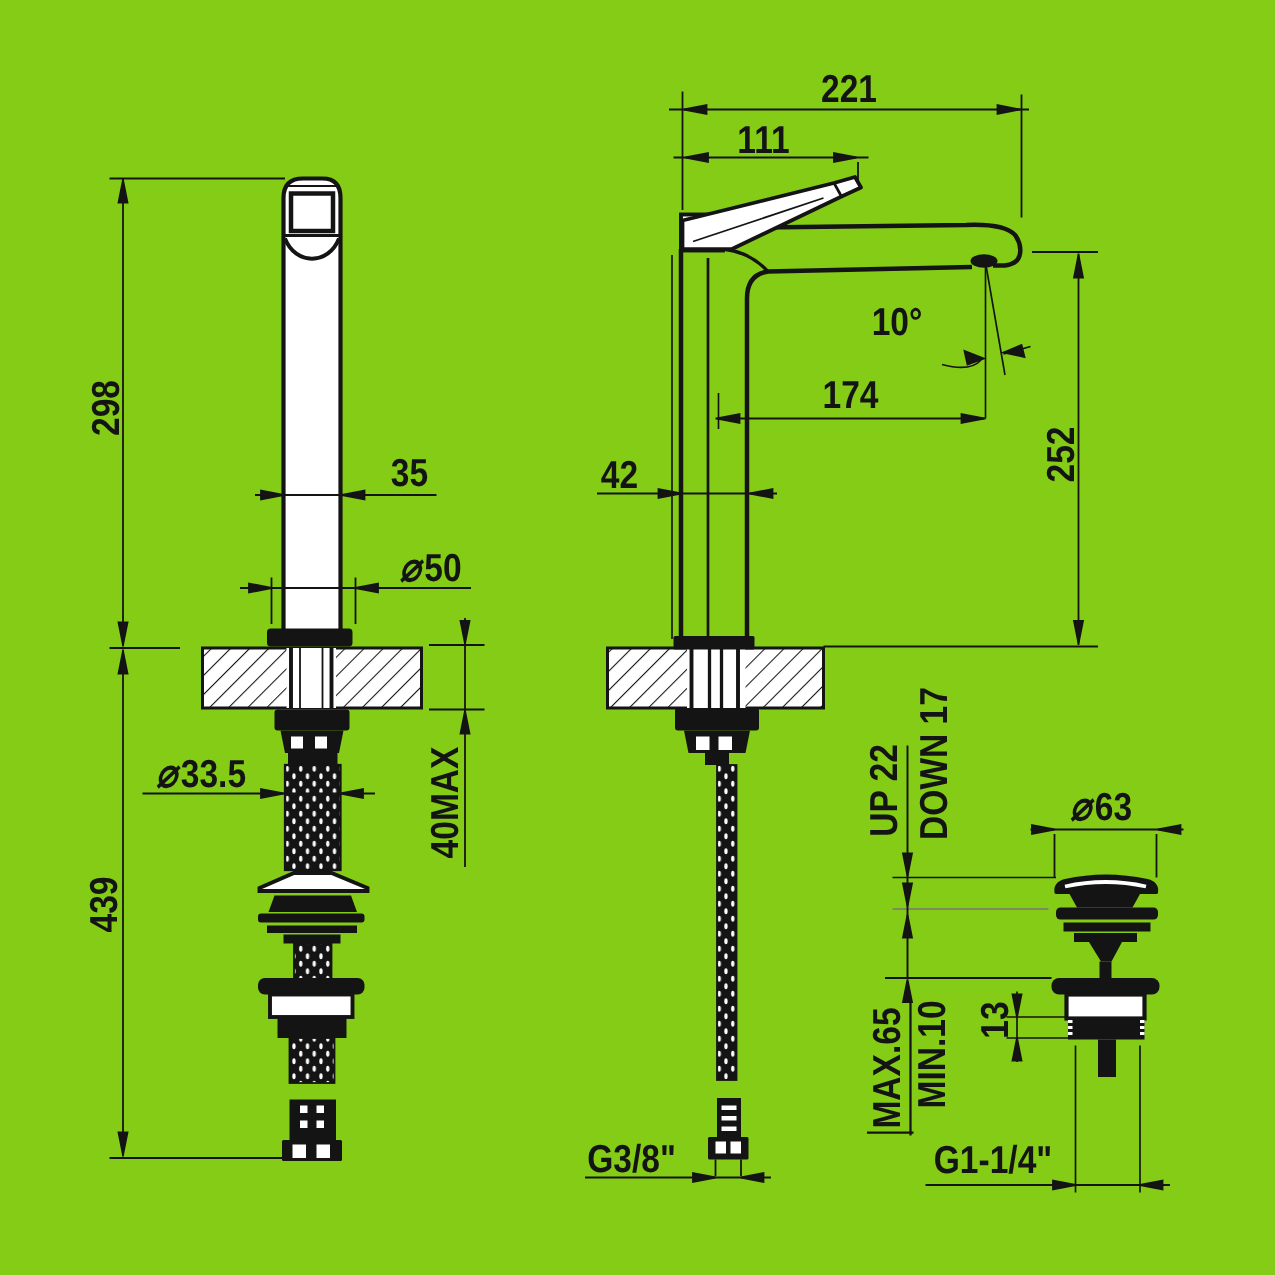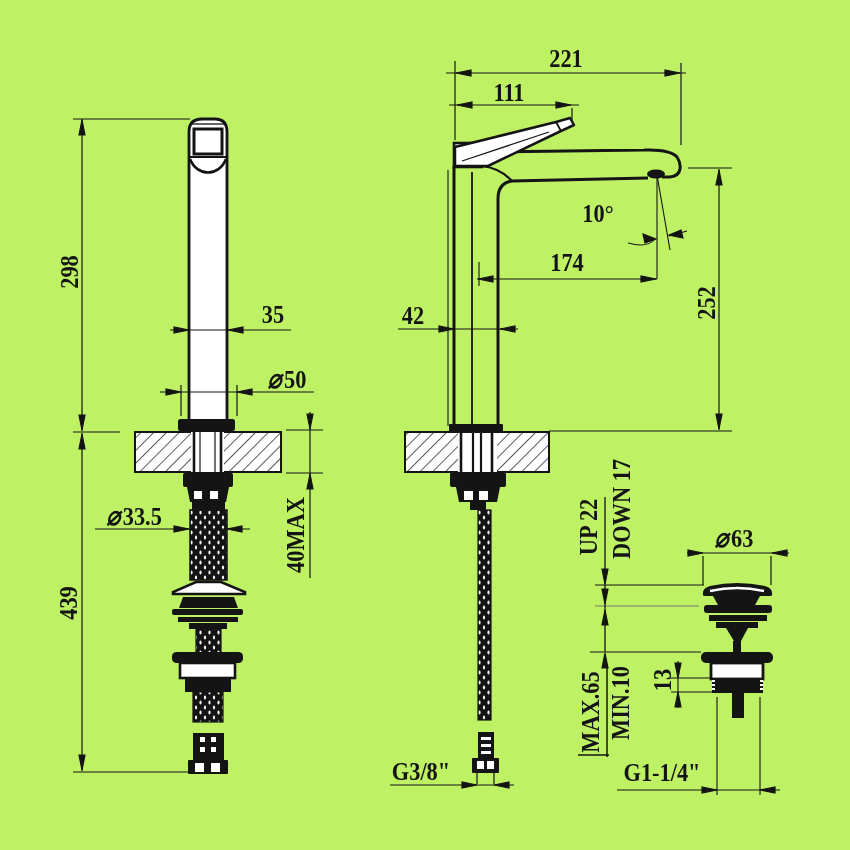--- a/index.html
+++ b/index.html
@@ -1,17 +1,17 @@
 <!DOCTYPE html>
 <html><head>
 <meta charset="utf-8">
 <style>
   html,body{margin:0;padding:0;background:#fff;}
-  #canvas{position:relative;width:850px;height:850px;background:#bef264;overflow:hidden;
-          font-family:Liberation Serif, serif;}
+  #canvas{position:relative;width:850px;height:850px;background:#84cc16;overflow:hidden;
+          font-family:Liberation Sans, sans-serif;}
   #drawing{position:absolute;left:0;top:0;}
   .dim{position:absolute;font-weight:bold;font-size:26px;color:#141414;white-space:nowrap;
        line-height:1;transform:translate(-50%,-50%) scale(0.86,1);}
   .dim.v{transform:translate(-50%,-50%) rotate(-90deg) scale(0.86,1);}
   .dia{font-style:italic;font-weight:600;font-size:27px;margin-right:3px;}
 </style>
 </head>
 <body>
 
 <div id="canvas">

